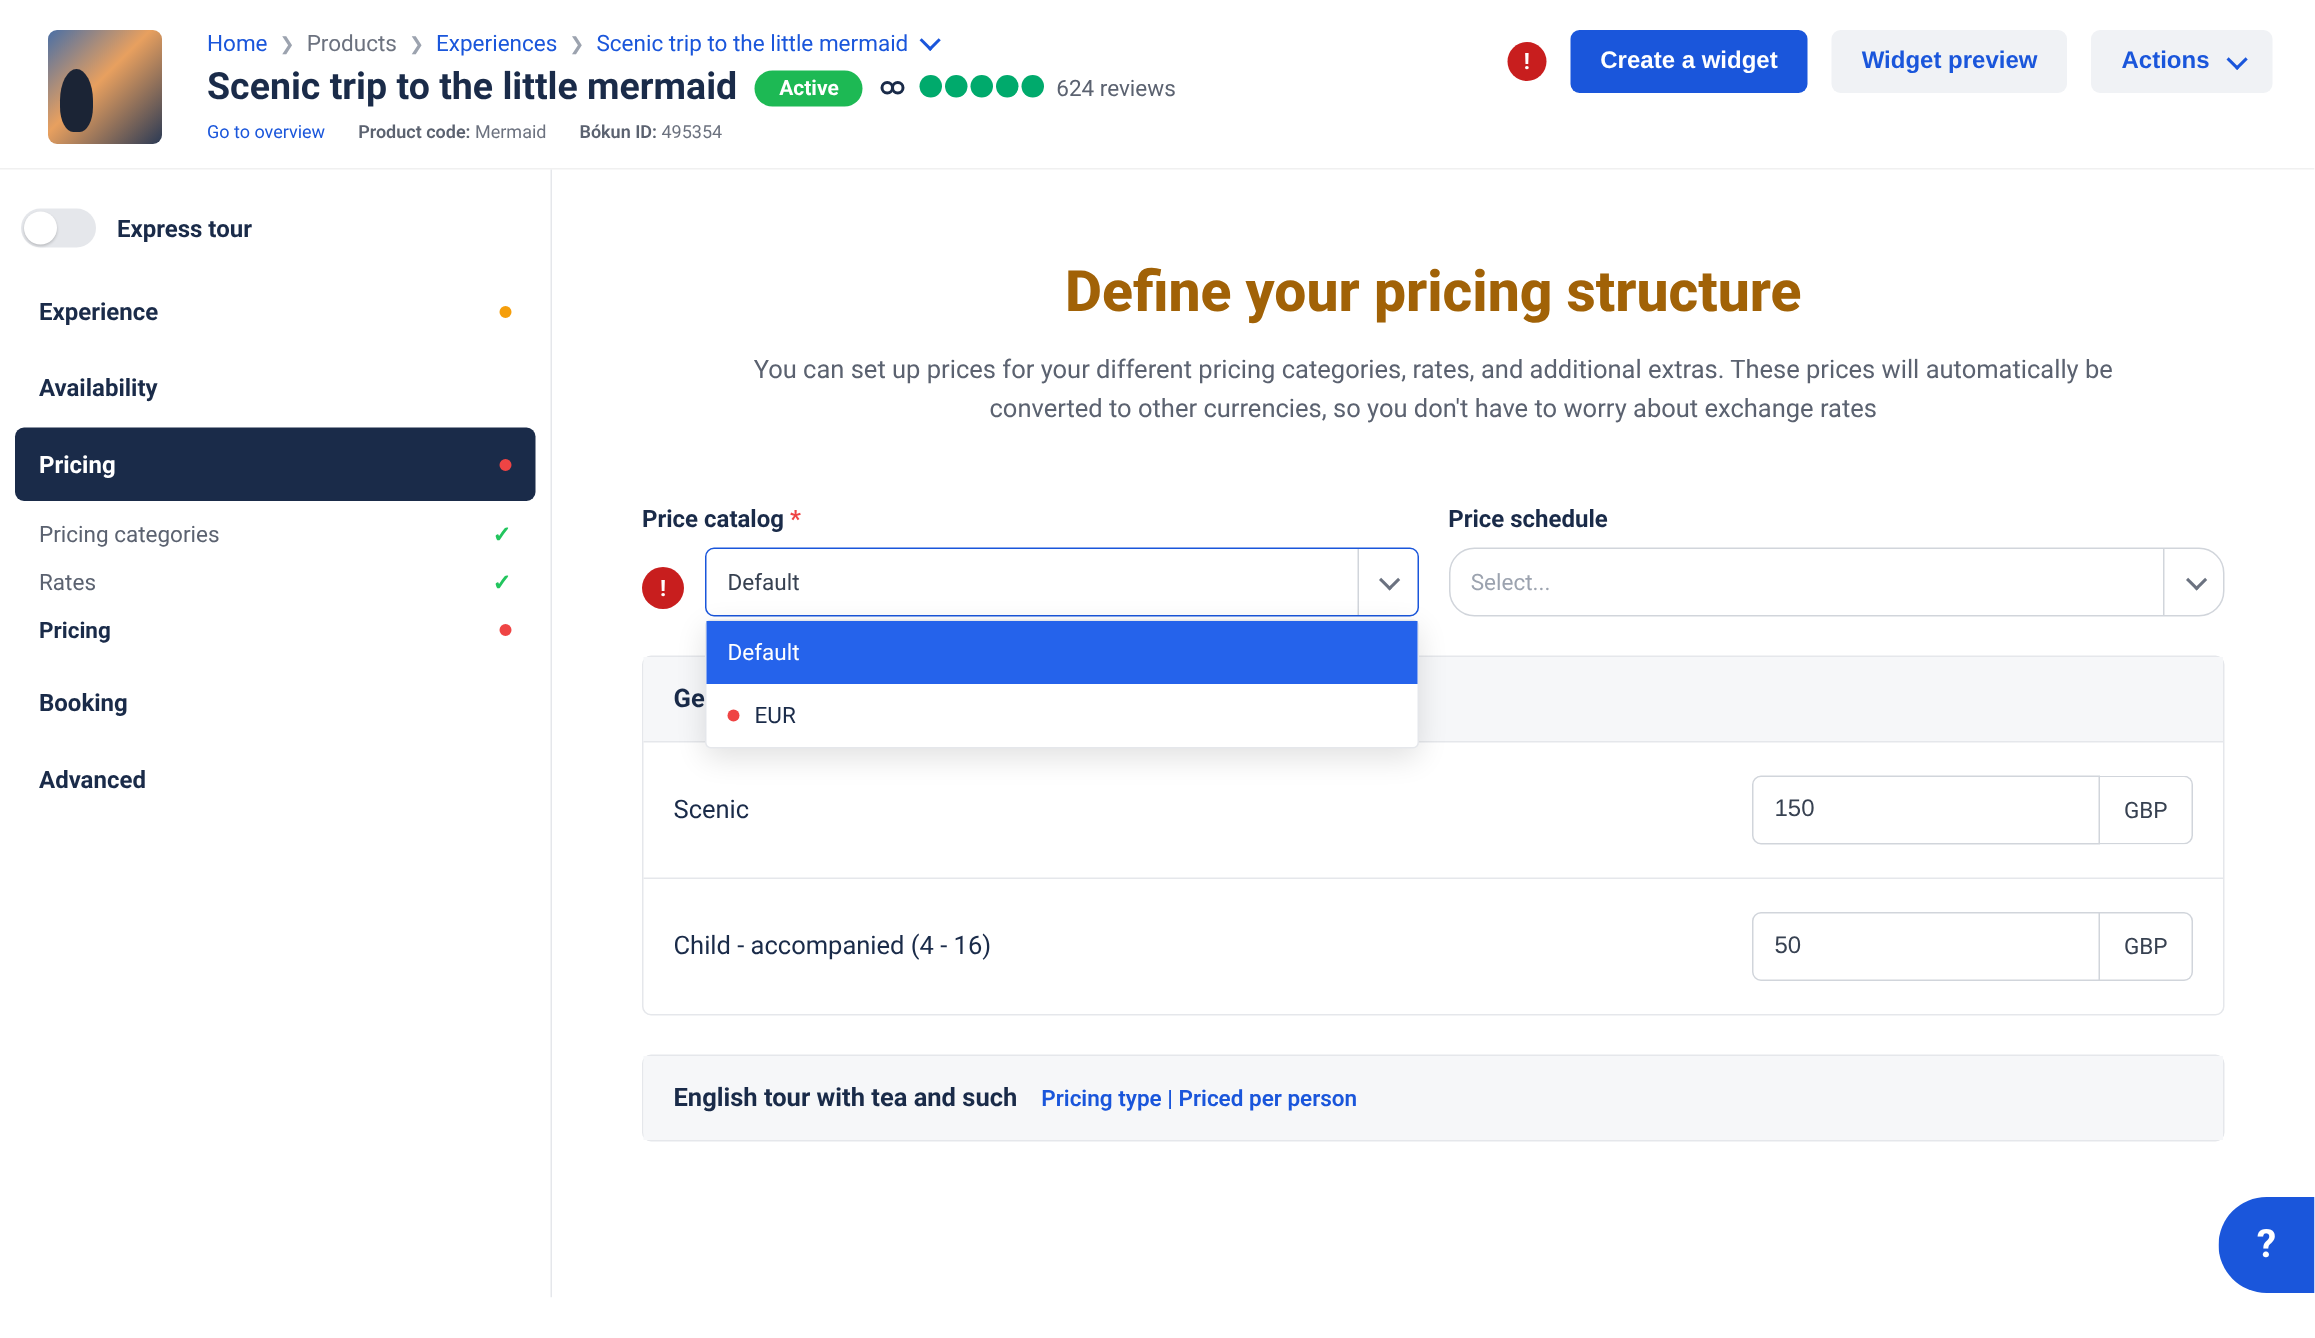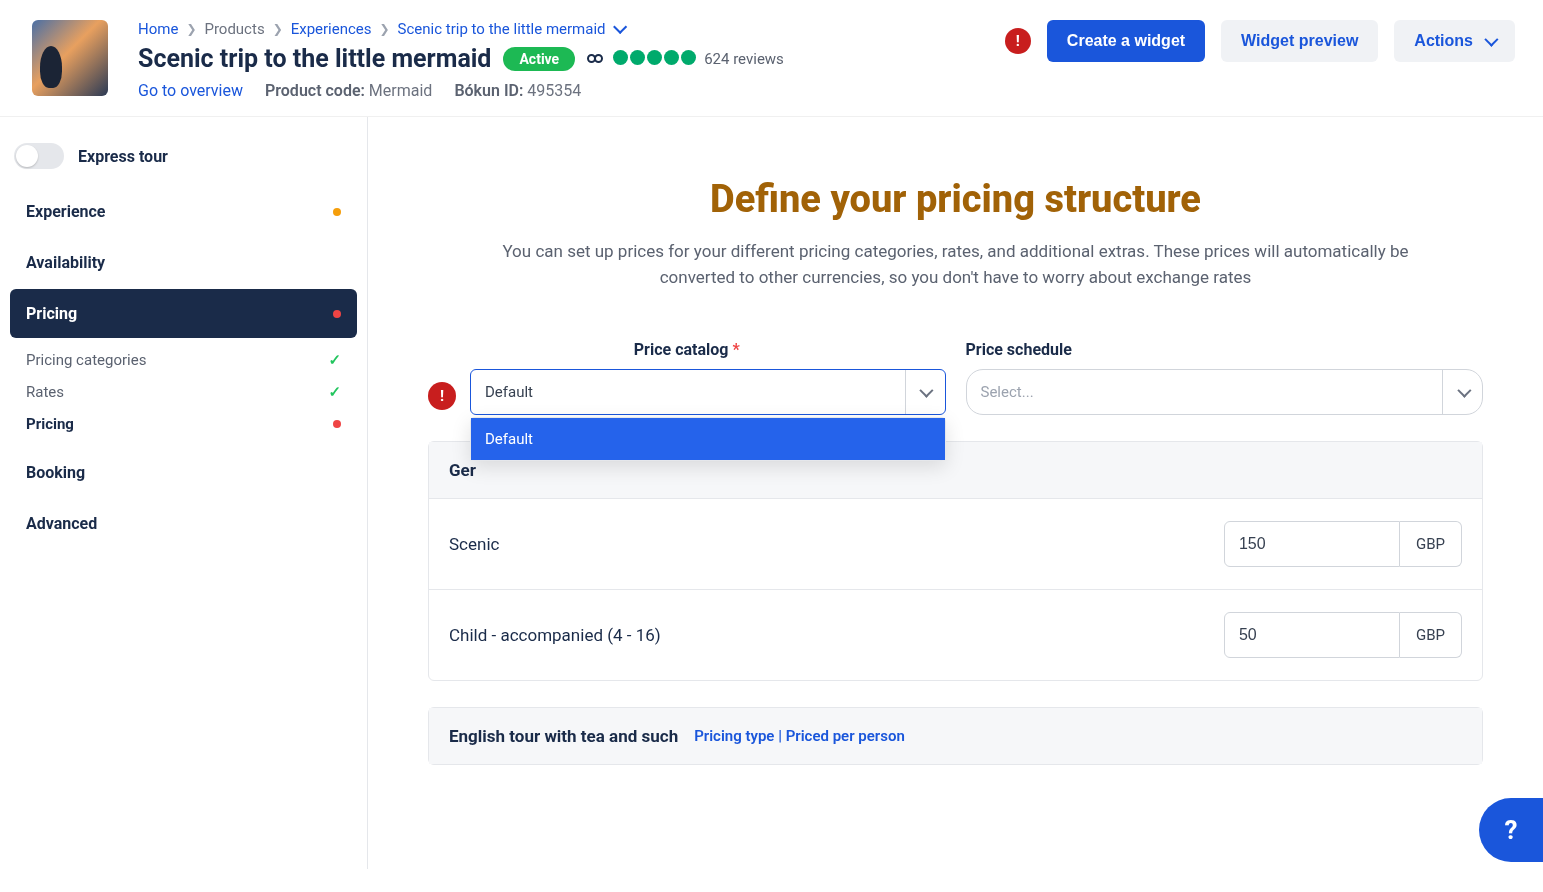--- a/index.html
+++ b/index.html
@@ -17,21 +17,21 @@
   .chev-down{display:inline-block;width:10px;height:10px;border-right:2px solid #1a56db;border-bottom:2px solid #1a56db;transform:rotate(45deg) translateY(-3px);margin-left:4px;}
   .title-row{display:flex;align-items:center;gap:12px;margin-bottom:8px;}
   h1.title{font-size:25px;font-weight:700;color:#1a2b49;}
   .badge-active{background:#1db954;color:#fff;font-weight:700;font-size:14px;padding:4px 16px;border-radius:14px;}
   .rating{display:flex;gap:8px;}
   .owl{display:inline-flex;align-items:center;}
   .owl-circ{width:9px;height:9px;border:2px solid #1a2b49;border-radius:50%;margin-right:-2px;}
   .dots{display:flex;gap:2px;margin-left:4px;}
   .dot{width:15px;height:15px;border-radius:50%;background:#00aa6c;}
   .reviews{color:#5b6270;font-size:15px;}
-  .meta-row{display:flex;gap:22px;font-size:16px;}
+  .meta-row{display:flex;gap:22px;font-size:12px;}
   .meta-row a{color:#1a56db;text-decoration:none;}
   .meta-label{color:#5b6270;font-weight:600;}
   .meta-val{color:#6c727f;font-weight:400;}
   .head-actions{display:flex;align-items:center;gap:16px;}
   .alert-circ{width:26px;height:26px;border-radius:50%;background:#c81e1e;color:#fff;display:flex;align-items:center;justify-content:center;font-weight:700;font-size:15px;}
   .btn{font-weight:700;font-size:16px;padding:12px 20px;border-radius:6px;border:none;cursor:pointer;display:inline-flex;align-items:center;gap:12px;}
   .btn-primary{background:#1a56db;color:#fff;}
   .btn-light{background:#f0f2f5;color:#1a56db;}
 
   
@@ -49,21 +49,21 @@
   .sub-item{padding:7px 16px;font-size:15px;color:#5b6270;display:flex;justify-content:space-between;align-items:center;cursor:pointer;}
   .sub-item.bold{color:#1a2b49;font-weight:700;}
   .check{color:#22c55e;font-weight:700;}
 
   
   .main{flex:1;padding:60px 60px 40px 60px;overflow:visible;}
   h2.main-title{text-align:center;font-size:38px;font-weight:800;color:#a16207;margin-bottom:18px;}
   .main-sub{text-align:center;font-size:17px;color:#5b6270;max-width:980px;margin:0 auto 50px auto;line-height:1.5;}
   .form-row{display:flex;gap:20px;margin-bottom:26px;}
   .form-col{flex:1;}
-  .form-col.w-alert{display:flex;gap:14px;align-items:flex-start;text-align:center;}
+  .form-col.w-alert{display:flex;gap:14px;align-items:flex-start;}
   .alert-inline{width:28px;height:28px;border-radius:50%;background:#c81e1e;color:#fff;display:flex;align-items:center;justify-content:center;font-weight:700;flex-shrink:0;margin-top:8px;}
   .field-wrap{flex:1;position:relative;}
   .label{font-weight:700;font-size:16px;color:#1a2b49;margin-bottom:10px;display:block;}
   .req{color:#ef4444;}
   .select{border:1px solid #1a56db;border-radius:6px;height:46px;display:flex;align-items:center;justify-content:space-between;padding:0 14px;background:#fff;cursor:pointer;}
   .select.plain{border-color:#d1d5db;border-radius:17px;}
   .select .val{color:#374151;}
   .select .placeholder{color:#9ca3af;}
   .select .arrow{width:40px;border-left:1px solid #d1d5db;height:100%;display:flex;align-items:center;justify-content:center;margin-right:-14px;}
   .arrow-chev{width:10px;height:10px;border-right:2px solid #6b7280;border-bottom:2px solid #6b7280;transform:rotate(45deg) translateY(-2px);}
@@ -73,21 +73,21 @@
   .dd-dot{width:8px;height:8px;border-radius:50%;background:#ef4444;}
 
   .section{border:1px solid #e5e7eb;border-radius:6px;margin-bottom:26px;overflow:visible;}
   .section-head{background:#f6f7f9;padding:18px 20px;font-weight:700;font-size:17px;color:#1a2b49;display:flex;align-items:center;gap:16px;}
   .pricing-link{font-size:15px;font-weight:600;}
   .pricing-link .lbl{color:#1a56db;}
   .pricing-link .val{color:#1a56db;}
   .row{display:flex;align-items:center;justify-content:space-between;padding:22px 20px;border-top:1px solid #e5e7eb;}
   .row-label{font-size:17px;color:#1a2b49;}
   .price-input{display:flex;align-items:stretch;}
-  .price-input input{width:176px;height:46px;border:1px solid #d1d5db;border-radius:6px 0 0 6px;padding:0 14px;font-size:16px;color:#374151;}
+  .price-input input{width:232px;height:46px;border:1px solid #d1d5db;border-radius:6px 0 0 6px;padding:0 14px;font-size:16px;color:#374151;}
   .price-input .cur{border:1px solid #d1d5db;border-left:none;border-radius:0 6px 6px 0;padding:0 16px;display:flex;align-items:center;background:#fff;color:#374151;font-size:15px;}
 
   .fab{position:fixed;right:0;bottom:30px;width:64px;height:64px;background:#1a56db;border-radius:50% 0 0 50%;display:flex;align-items:center;justify-content:center;color:#fff;font-size:26px;font-weight:700;}
 </style>
 </head>
 <body>
 
 <div class="header">
   <div class="thumb"></div>
   <div class="head-main">
@@ -193,20 +193,24 @@
               <div class="select">
                 <span class="val">Default</span>
                 <span class="arrow">
                     <span class="arrow-chev"></span>
                   </span>
               </div>
               <div class="dropdown">
                 <div class="dd-item selected">
                   <span>Default</span>
                 </div>
+                <div class="dd-item">
+                  <span class="dd-dot"></span>
+                  <span>EUR</span>
+                </div>
               </div>
             </div>
           </div>
         </div>
       </div>
       <div class="form-col">
         <label class="label">Price schedule</label>
         <div class="select plain">
           <span class="placeholder">Select...</span>
           <span class="arrow">

